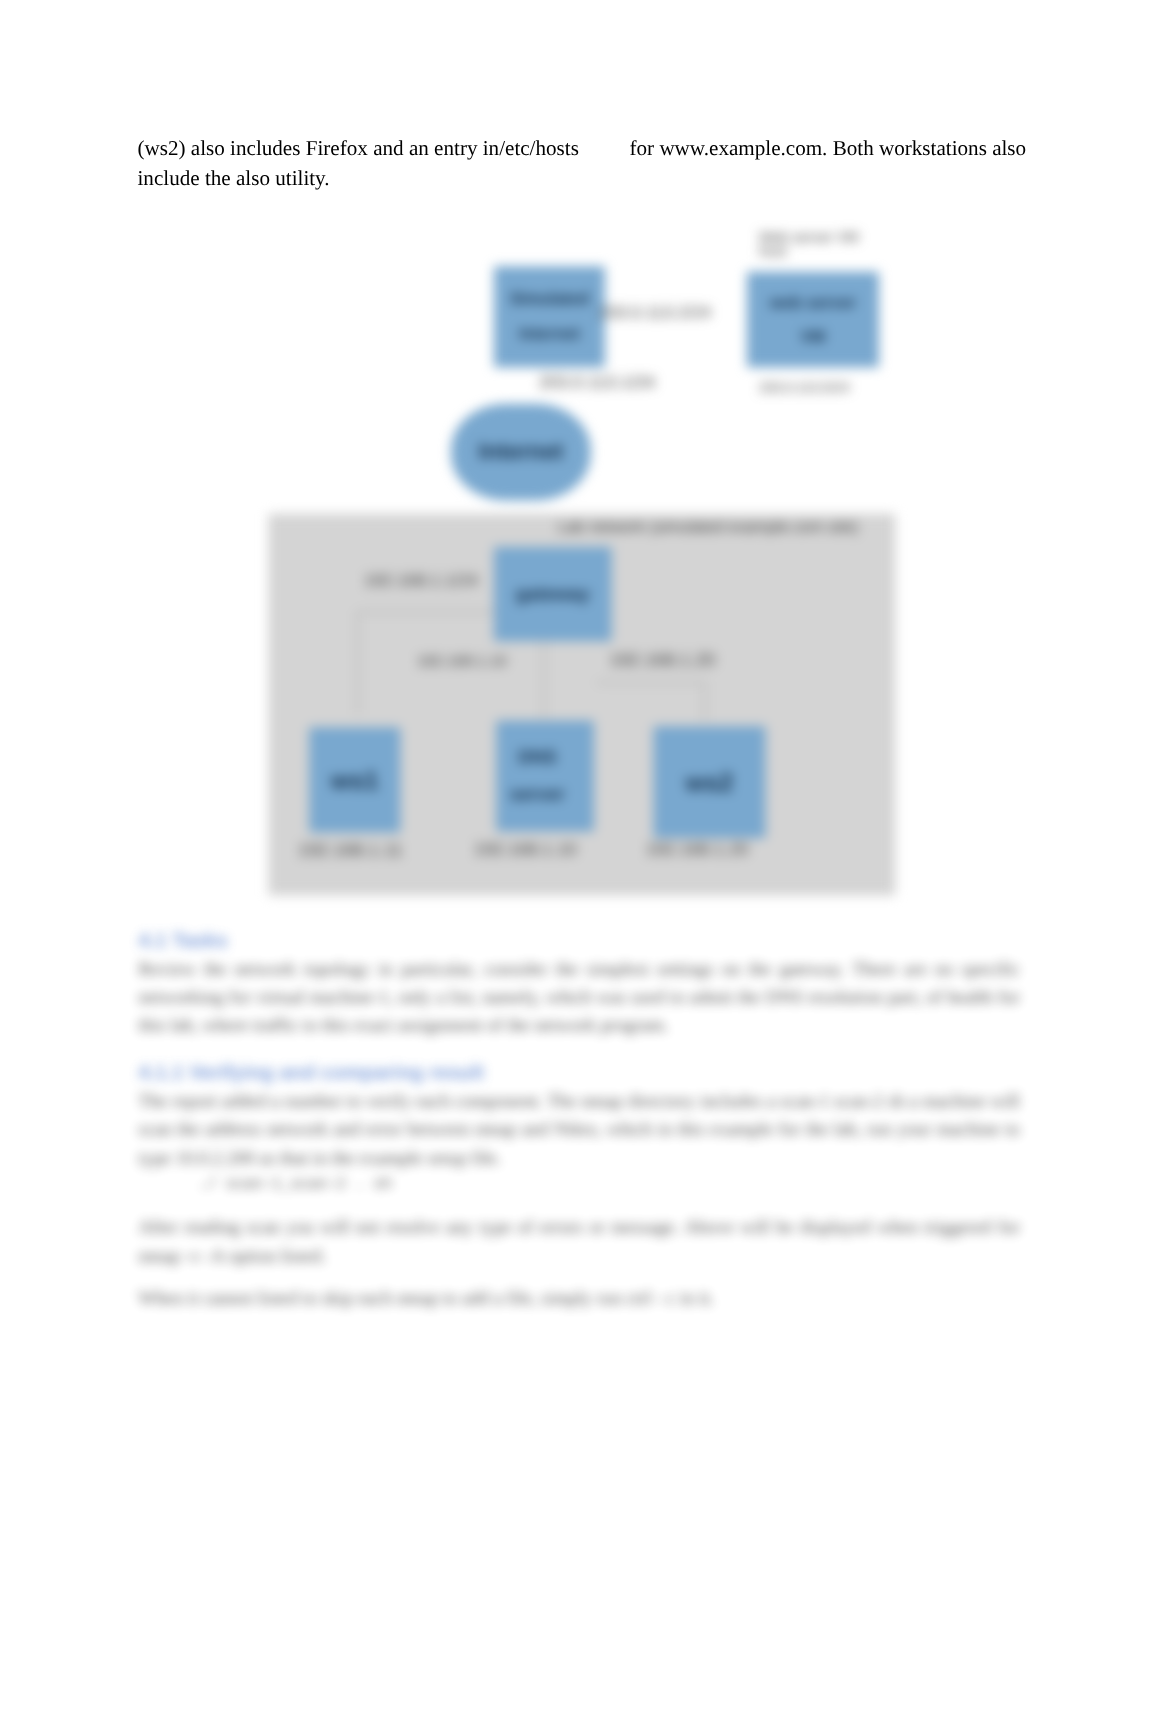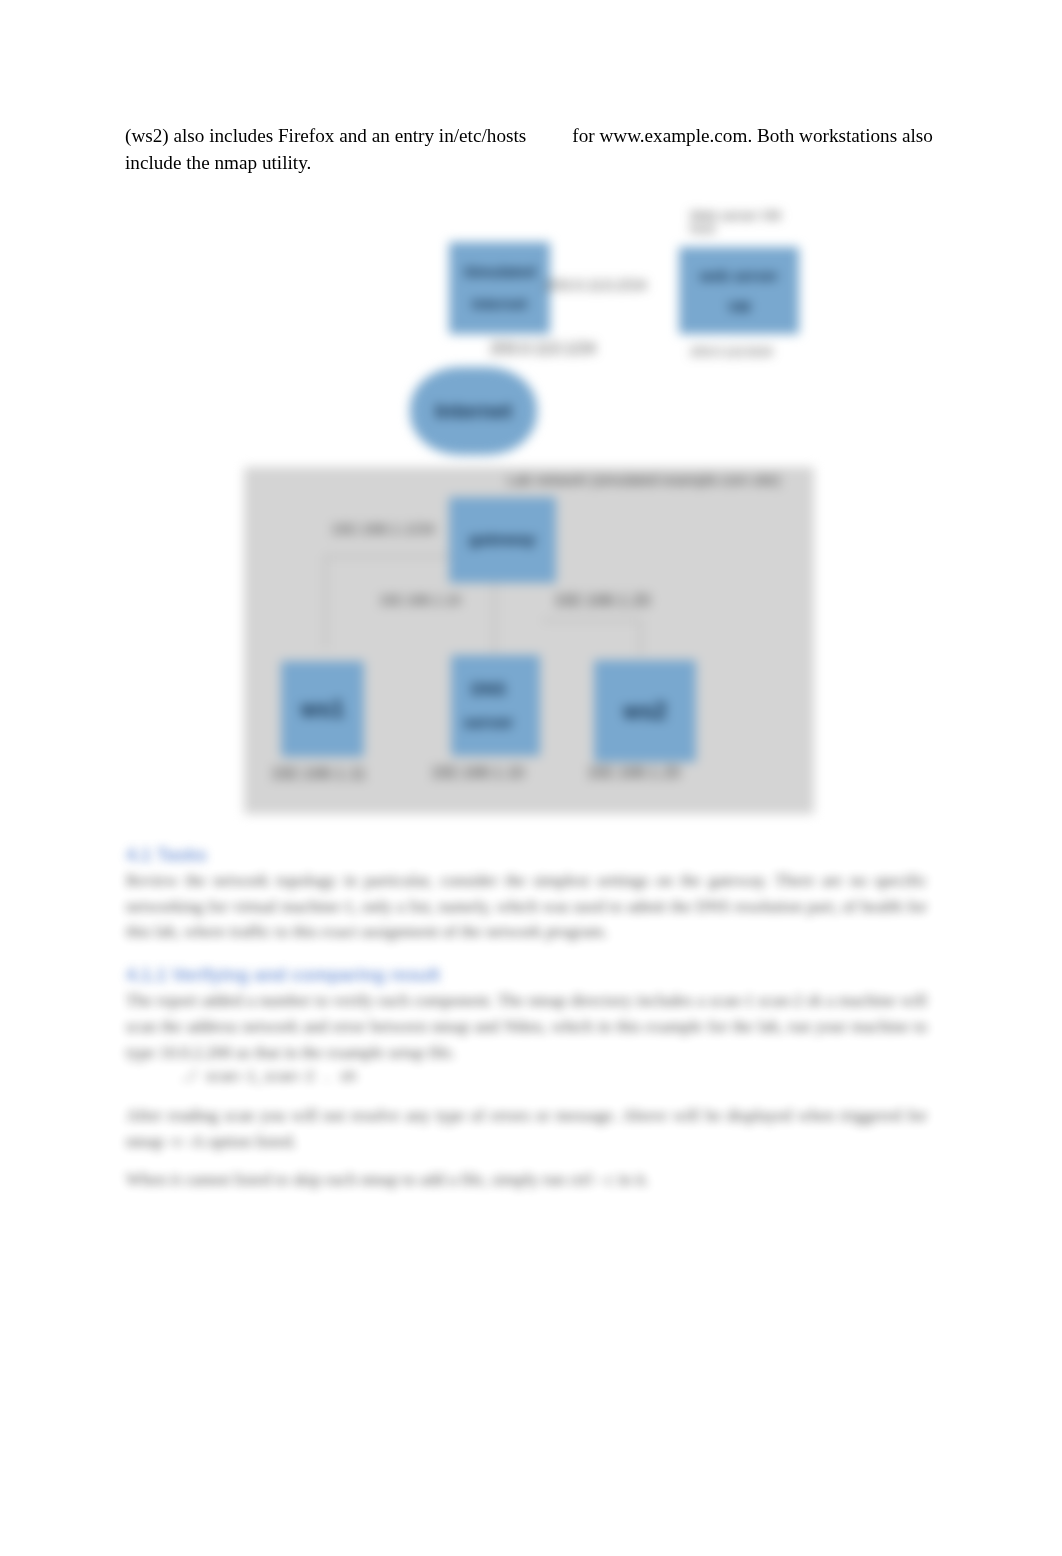--- a/index.html
+++ b/index.html
@@ -22,21 +22,21 @@
   .node.ellipse{border-radius:50px/42px;}
   .group{position:absolute;background:#d4d4d4;}
   .dlabel{position:absolute;font-family:"Liberation Sans",sans-serif;font-size:12.5px;color:#5c5c5c;
           line-height:14px;white-space:pre;}
   .conn{position:absolute;background:#a6a6a6;}
 </style>
 </head>
 <body>
 
 <div class="page">
-  <div class="intro"><span>(ws2) also includes Firefox and an entry in/etc/hosts</span><span class="tabgap"></span><span>for www.example.com. Both workstations also</span><br><span>include the nmap utility.</span></div>
+  <div class="intro"><span>(ws2) also includes Firefox and an entry in/etc/hosts</span><span class="tabgap"></span><span>for www.example.com. Both workstations also</span><br><span>include the also utility.</span></div>
 
   <div class="diagram" id="diagram">
     <div class="group" id="grp" style="left: 244px; top: 467px; width: 570px; height: 347px; background: rgb(212, 212, 212);"></div>
     <div class="conn" style="left: 325px; top: 556px; width: 125px; height: 1.4px; background: rgb(154, 154, 154);"></div>
     <div class="conn" style="left: 325px; top: 556px; width: 1.4px; height: 93px; background: rgb(154, 154, 154);"></div>
     <div class="conn" style="left: 494px; top: 576px; width: 1.4px; height: 77px; background: rgb(154, 154, 154);"></div>
     <div class="conn" style="left: 542px; top: 620px; width: 99px; height: 1.4px; background: rgb(154, 154, 154);"></div>
     <div class="conn" style="left: 640px; top: 620px; width: 1.4px; height: 35px; background: rgb(154, 154, 154);"></div>
   <div class="node" style="left: 449px; top: 242px; width: 101px; height: 92px; font-size: 15px; line-height: 32px; background: rgb(121, 168, 207); color: rgb(22, 50, 79);">Simulated
 Internet</div>

